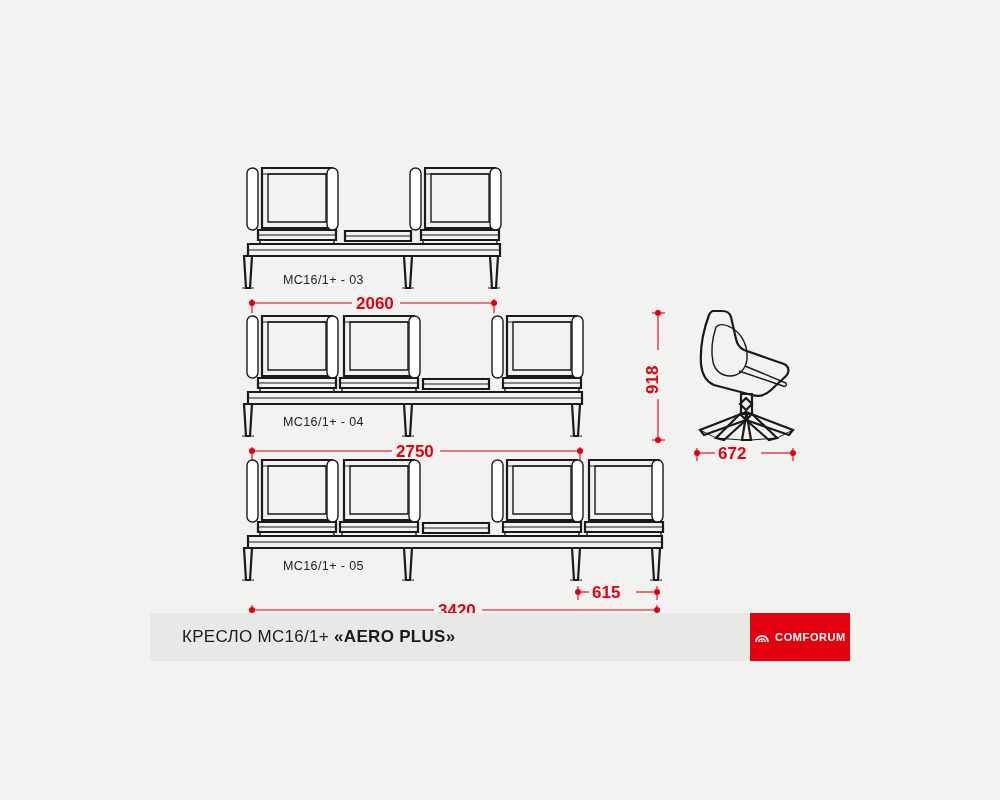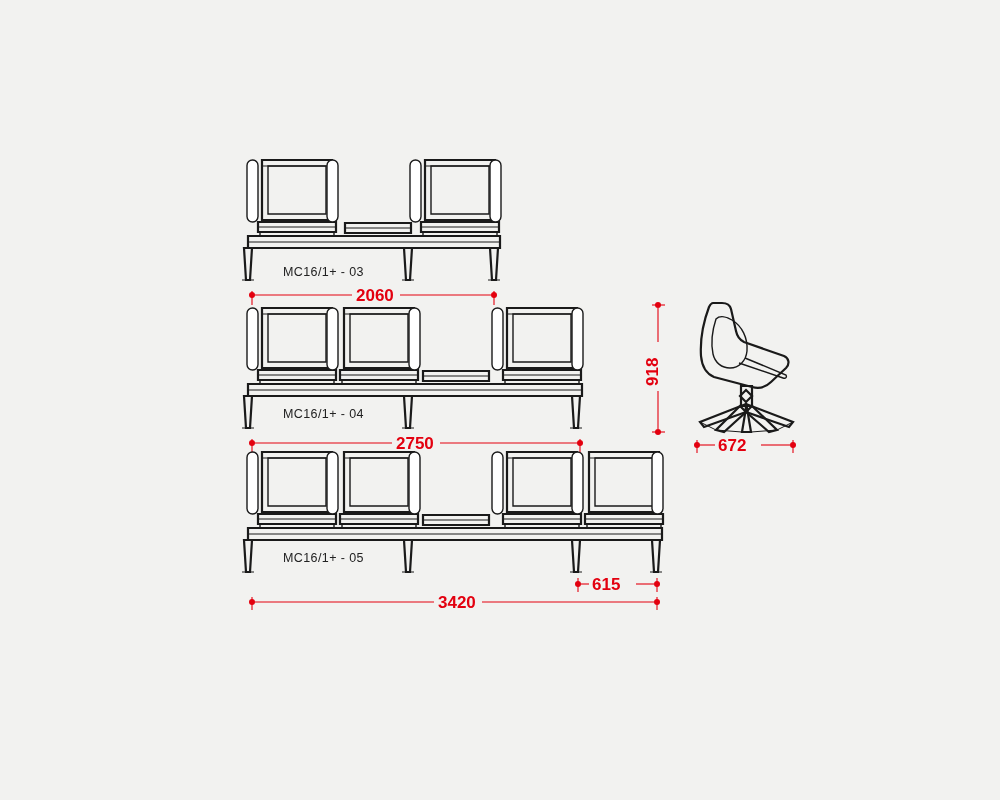--- a/index.html
+++ b/index.html
@@ -9,21 +9,21 @@
   }
   body {
     width: 1000px;
     height: 800px;
     font-family: "Liberation Sans", sans-serif;
     position: relative;
     overflow: hidden;
   }
   #sheet {
     position: absolute;
-    left: 0; top: 8px;
+    left: 0; top: 16px;
     width: 1000px;
     height: 732px;
     background: #f2f2f0;
   }
   svg.drawing {
     position: absolute;
     left: 0; top: 0;
     width: 1000px;
     height: 800px;
   }
@@ -338,14 +338,25 @@
       <circle class="dimdot" cx="793" cy="437" r="3"></circle>
       <path class="dim" d="M700,437 L715,437"></path>
       <path class="dim" d="M761,437 L790,437"></path>
       <path class="dim" d="M697,432 L697,445"></path>
       <path class="dim" d="M793,432 L793,445"></path>
       <text class="dimtext" x="718" y="443">672</text>
     </g>
 
   </svg>
 
+  <div id="titlebar">
+    <div id="title-text"><span>КРЕСЛО МС16/1+ </span><span class="bold">«AERO PLUS»</span></div>
+    <div id="logo-box">
+      <svg width="16" height="14" viewBox="0 0 16 14">
+        <path d="M1,12 A7,7 0 0 1 15,12 Z" fill="#ffffff"></path>
+        <path d="M3.5,12 A4.5,4.5 0 0 1 12.5,12" fill="none" stroke="#e3000f" stroke-width="1.3"></path>
+        <path d="M6,12 A2,2 0 0 1 10,12" fill="none" stroke="#e3000f" stroke-width="1.1"></path>
+      </svg>
+      <span id="logo-text">COMFORUM</span>
+    </div>
+  </div>
 
 </div>
 
 </body></html>

